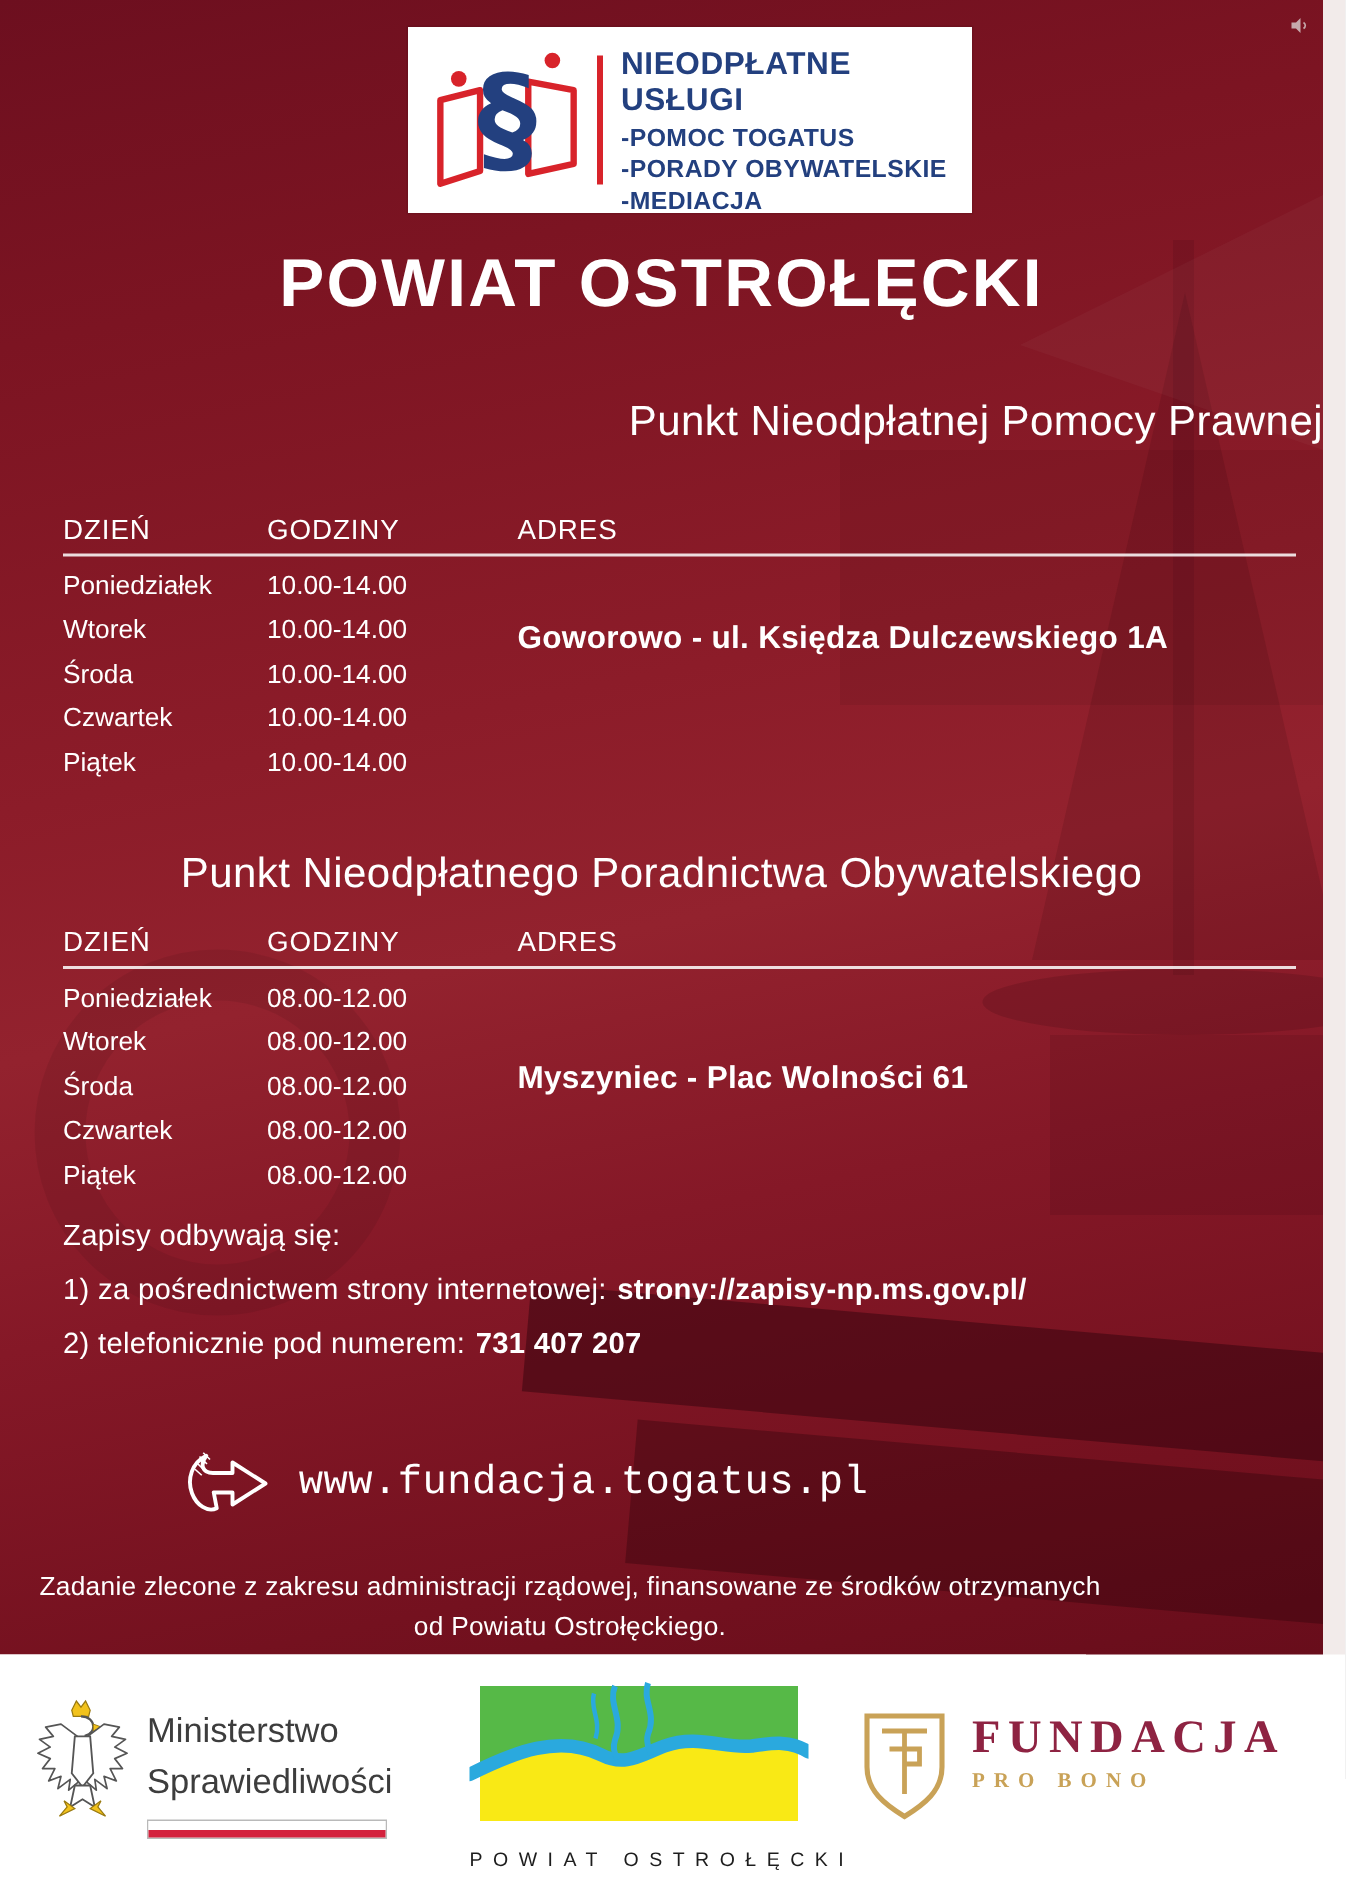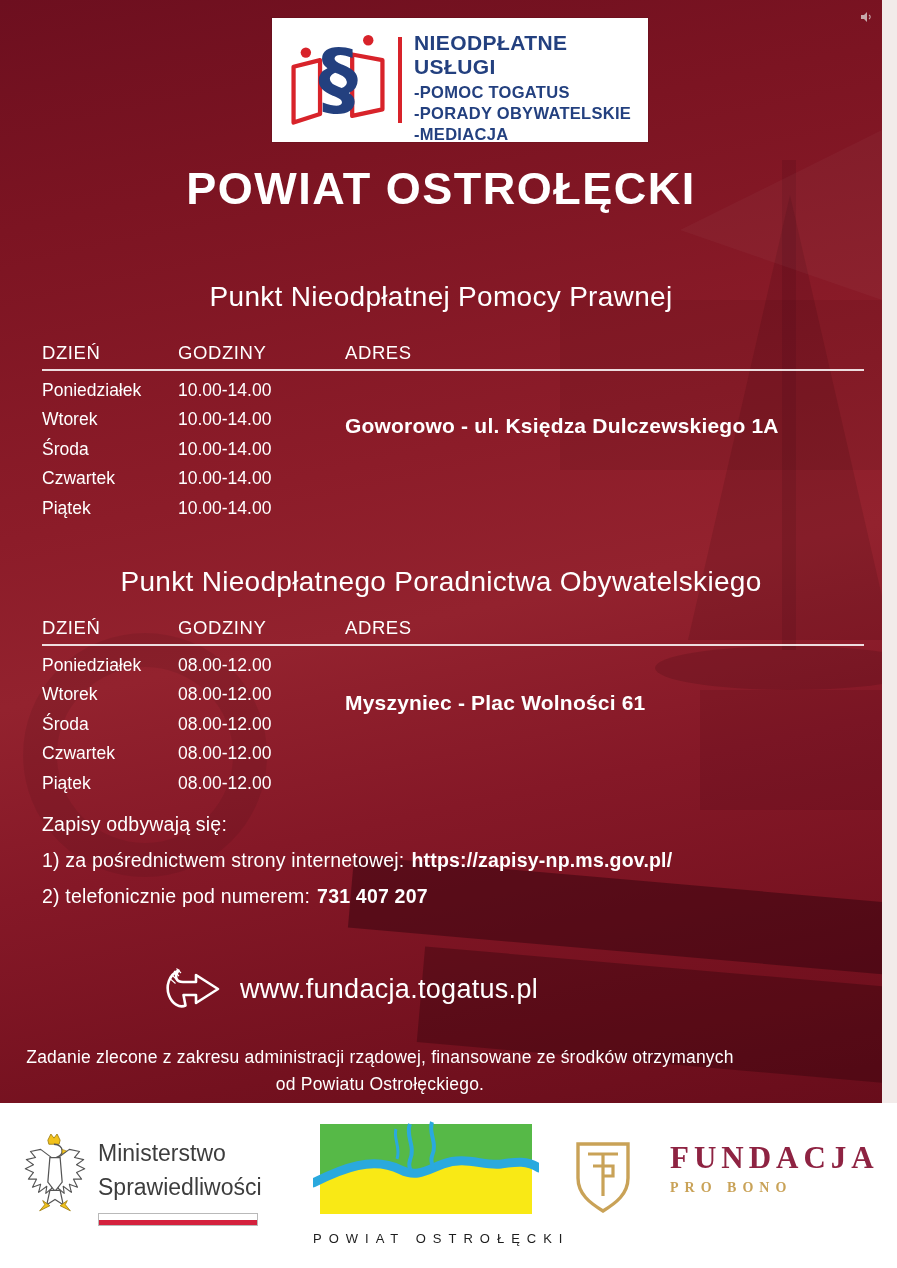--- a/index.html
+++ b/index.html
@@ -30,66 +30,66 @@
   .hc-item { font-size:16.5px; font-weight:bold; line-height:21px; letter-spacing:.3px; }
   
   .main-title {
     position:absolute; left:0; top:163px; width:882px; text-align:center;
     color:#ffffff; font-size:45px; font-weight:bold; letter-spacing:1.5px;
   }
   .section-heading {
     position:absolute; left:0; width:882px; text-align:center;
     color:#ffffff; font-size:28px; font-weight:400; letter-spacing:.3px;
   }
-  #heading-1 { top:281px; }
+  #heading-1 { top:265px;text-align:right; }
   #heading-2 { top:566px; }
   
   .sched-table { position:absolute; left:42px; width:822px; color:#fff; }
   #table-1 { top:342px; }
   #table-2 { top:617px; }
   .thead { display:flex; font-size:18.5px; letter-spacing:.6px; }
   .th-day { width:136px; }
   .th-hours { width:167px; }
   .th-addr { flex:1; }
   .rule { height:2px; background:rgba(255,255,255,.85); margin-top:5px; }
   .trow { display:flex; margin-top:8.5px; font-size:17.5px; }
   .td-day { width:136px; }
   .td-hours { width:167px; }
   .addr {
     position:absolute; left:303px; font-size:21px; font-weight:bold; letter-spacing:.2px;
   }
   #table-1 .addr { top:72px; }
-  #table-2 .addr { top:74px; }
+  #table-2 .addr { top:90px; }
   
   .signup { position:absolute; left:42px; top:813px; color:#fff; }
   .signup p { font-size:19.5px; margin-bottom:13px; letter-spacing:.2px; }
   .signup .bold { font-weight:bold; margin-left:7px; }
   
   .website-row {
     position:absolute; left:0; top:946px; width:700px; height:86px;
-    display:flex; align-items:center; justify-content:center; gap:16px; color:#fff;
+    display:flex; align-items:center; justify-content:center; gap:16px; color:#fff;font-family:Liberation Mono, monospace;
   }
   .website-text { font-size:27px; letter-spacing:.3px; }
   
   .footer-note {
     position:absolute; left:0; top:1044px; width:760px; text-align:center;
     color:#fff; font-size:17.5px; line-height:27px; letter-spacing:.2px;
   }
   
   .partners { position:absolute; left:0; top:1103px; width:724px; height:165px; background:#ffffff; }
   .ministry { position:absolute; left:22px; top:30px; display:flex; }
   .ministry-text { margin-left:10px; }
   .ministry-name { font-size:23px; line-height:28px; color:#3d3d3d; margin-top:6px; }
   .flag-stripe { width:160px; height:13px; margin-top:12px; border:1px solid #b9b9b9; }
   .flag-white { height:50%; background:#ffffff; }
   .flag-red { height:50%; background:#d4213d; }
   .powiat-logo { position:absolute; left:313px; top:18px; width:226px; text-align:center; }
   .powiat-caption { font-size:13px; letter-spacing:7px; color:#1d1d1d; margin-top:6px; white-space:nowrap; }
   .fundacja { position:absolute; left:572px; top:37px; display:flex; }
-  .fundacja-text { margin-left:36px; font-family:"Liberation Serif", serif; }
+  .fundacja-text { margin-left:14px; font-family:"Liberation Serif", serif; }
   .fundacja-l1 { font-size:31px; font-weight:bold; letter-spacing:5px; color:#8e2342; }
   .fundacja-l2 { font-size:24px; font-weight:bold; letter-spacing:8px; color:#8e2342; margin-top:3px; }
   .fundacja-l3 { font-size:14px; font-weight:bold; letter-spacing:6px; color:#c9a257; margin-top:4px; }
   
   .speaker { position:absolute; left:860px; top:11px; width:12px; height:12px; opacity:.8; }
 </style>
 </head>
 <body>
 
 <div id="poster">
@@ -191,21 +191,21 @@
       </div>
       <div class="trow">
         <div class="td-day">Piątek</div>
         <div class="td-hours">08.00-12.00</div>
       </div>
       <div class="addr">Myszyniec - Plac Wolności 61</div>
     </div>
 
     <div class="signup">
       <p>Zapisy odbywają się:</p>
-      <p><span>1) za pośrednictwem strony internetowej:</span><span class="bold">https://zapisy-np.ms.gov.pl/</span></p>
+      <p><span>1) za pośrednictwem strony internetowej:</span><span class="bold">strony://zapisy-np.ms.gov.pl/</span></p>
       <p><span>2) telefonicznie pod numerem:</span><span class="bold">731 407 207</span></p>
     </div>
 
     <div class="website-row">
       <svg width="62" height="54" viewBox="0 0 62 54">
         <path d="M34 13 L34 20 L21 20 C14 20 12 14.5 16.5 8.5 C7 13 3.5 24 7 33.5 C10 41.5 17.5 46.5 23.5 43.5 L21.5 33 L34 33 L34 41 L56 27 Z" fill="none" stroke="#ffffff" stroke-width="2.6" stroke-linejoin="round"></path>
         <path d="M12 9 L17 14 M10 13 L15 18 M9 17.5 L13.5 21.5 M14.5 6.5 L19 11" stroke="#ffffff" stroke-width="1.1"></path>
       </svg>
       <div class="website-text">www.fundacja.togatus.pl</div>
     </div>

